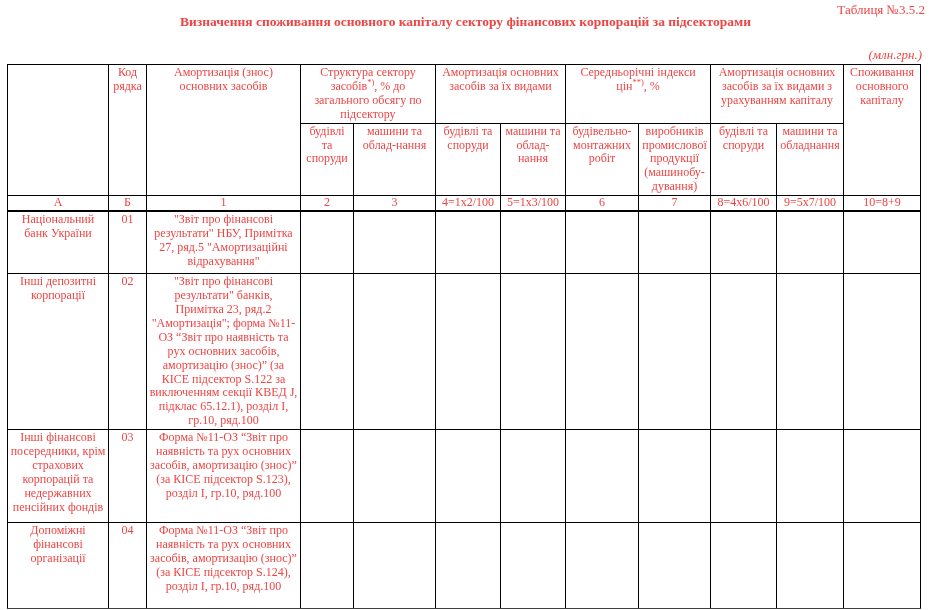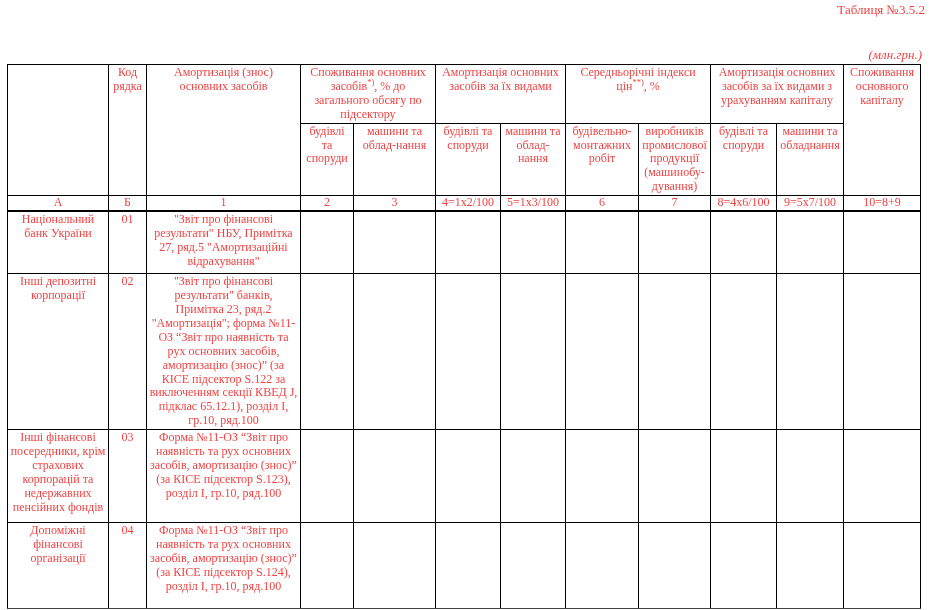--- a/index.html
+++ b/index.html
@@ -50,20 +50,21 @@
   tr.r2 td { height: 90px; }
   tr.r3 td { height: 83px; border-bottom: 2px solid #404040; }
   sup.note { font-size: 8.5px; vertical-align: super; line-height: 0; }
 </style>
 </head>
 <body>
 
 <div class="page">
 
   <div class="table-label">Таблиця №3.5.2</div>
+  <div class="doc-title">Визначення споживання основного капіталу сектору фінансових корпорацій за підсекторами</div>
   <div class="units-note">(млн.грн.)</div>
 
   <div class="table-wrap">
     <table class="main">
       <colgroup>
         <col style="width:101px">
           <col style="width:38px">
           <col style="width:154px">
         <col style="width:53px">
           <col style="width:82px">
@@ -74,21 +75,21 @@
         <col style="width:66px">
           <col style="width:67px">
         <col style="width:77px">
       </colgroup>
 
       <tbody>
           <tr class="h1">
         <td rowspan="2" class="c-name"></td>
         <td rowspan="2">Код рядка</td>
         <td rowspan="2">Амортизація (знос) основних засобів</td>
-        <td colspan="2"><span>Споживання основних засобів</span><sup class="note">*)</sup><span>, % до загального обсягу по підсектору</span></td>
+        <td colspan="2"><span>Структура сектору засобів</span><sup class="note">*)</sup><span>, % до загального обсягу по підсектору</span></td>
         <td colspan="2">Амортизація основних засобів за їх видами</td>
         <td colspan="2"><span>Середньорічні індекси цін</span><sup class="note">**)</sup><span>, %</span></td>
         <td colspan="2">Амортизація основних засобів за їх видами з урахуванням капіталу</td>
         <td rowspan="2">Споживання основного капіталу</td>
       </tr>
 
       <tr class="h2">
         <td>будівлі та споруди</td>
         <td>машини та облад-нання</td>
         <td>будівлі та споруди</td>

